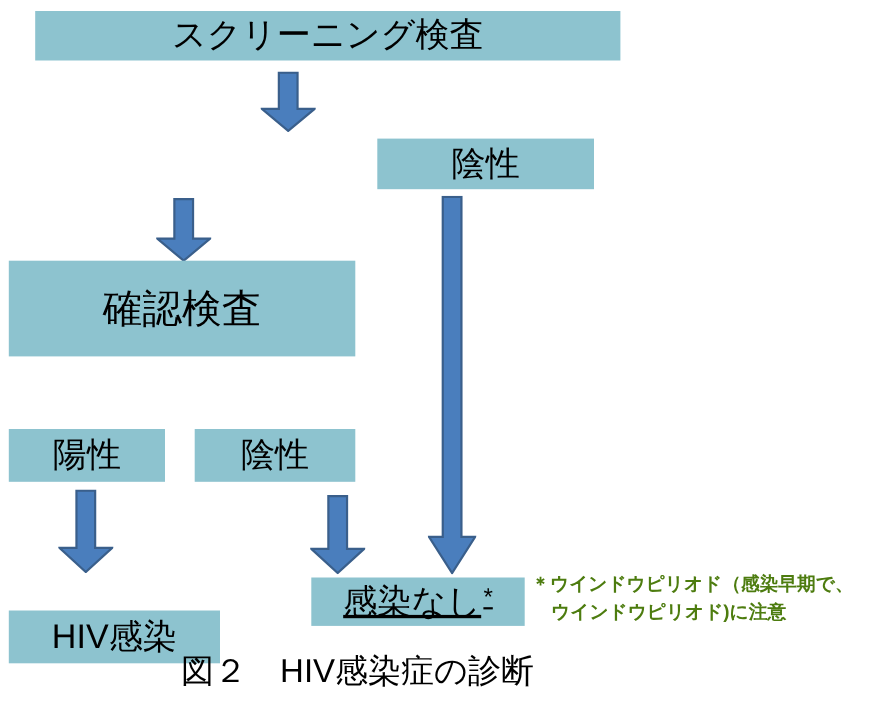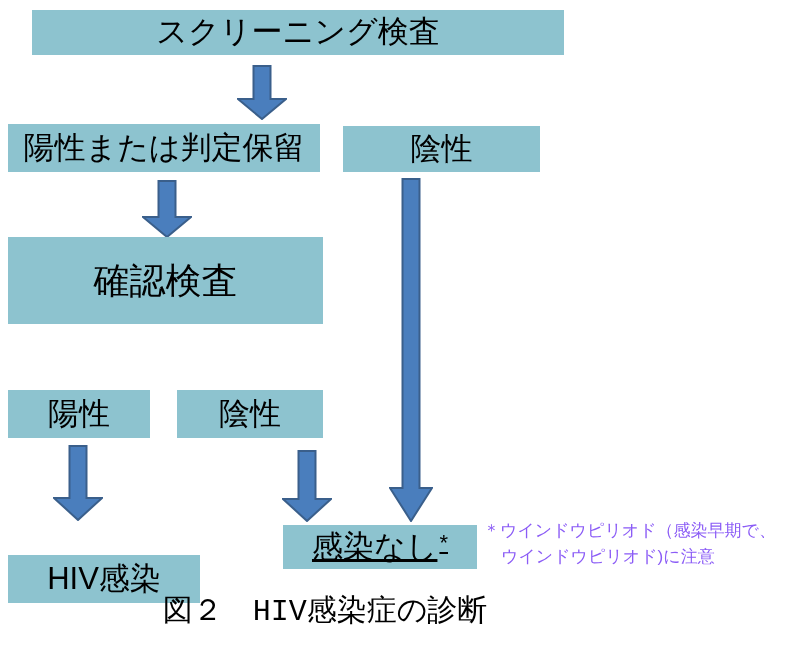--- a/index.html
+++ b/index.html
@@ -40,52 +40,49 @@
   .a3 { left: 389px; top: 178px; }
   .a4 { left: 53px;  top: 445px; }
   .a5 { left: 282px; top: 450px; }
   .footnote {
     position: absolute;
     left: 483px;
     top: 518px;
     width: 322px;
     font-size: 17px;
     line-height: 26px;
-    color: #8b5cf6;
+    color: #4d7c0f;
     white-space: nowrap;
+    font-weight: bold;
   }
   .footnote .l2 { padding-left: 18px; }
   .caption {
     position: absolute;
     left: 110px;
     top: 590px;
     width: 430px;
     text-align: center;
     font-size: 30px;
     color: #000000;
     white-space: nowrap;
-    font-family: Liberation Mono, monospace;
   }
 </style>
 </head>
 <body>
 
 <div class="canvas">
 
   <div class="box b-screening">
     <span>スクリーニング検査</span>
   </div>
 
   <svg class="arrow a1" width="50" height="55" viewBox="0 0 50 55">
     <polygon points="16.5,1 33.5,1 33.5,34 49,34 25,54 1,34 16.5,34" fill="#4A7EBD" stroke="#3A5F8B" stroke-width="2" stroke-linejoin="miter"></polygon>
   </svg>
 
-  <div class="box b-pos-pending">
-    <span>陽性または判定保留</span>
-  </div>
 
   <div class="box b-neg-screen">
     <span>陰性</span>
   </div>
 
   <svg class="arrow a2" width="50" height="58" viewBox="0 0 50 58">
     <polygon points="16.5,1 33.5,1 33.5,37 49,37 25,57 1,37 16.5,37" fill="#4A7EBD" stroke="#3A5F8B" stroke-width="2" stroke-linejoin="miter"></polygon>
   </svg>
 
   <svg class="arrow a3" width="44" height="344" viewBox="0 0 44 344">

